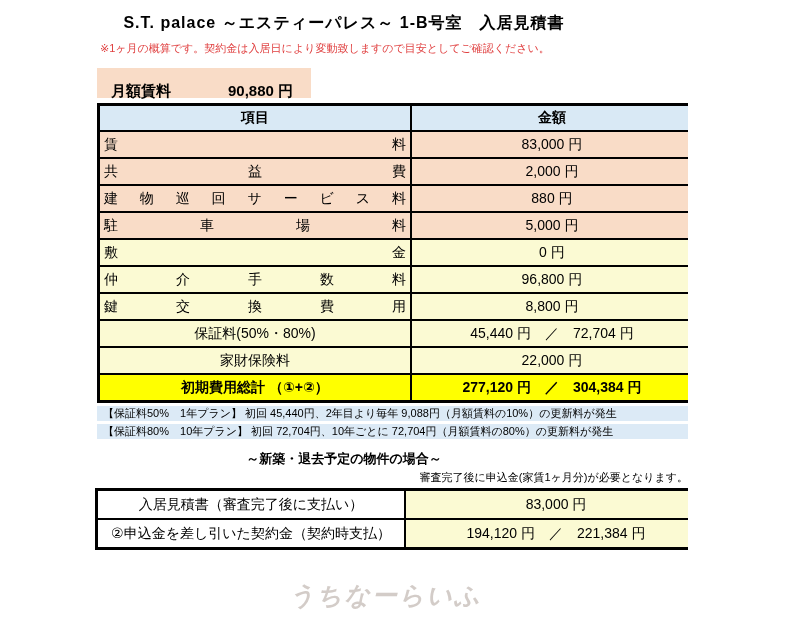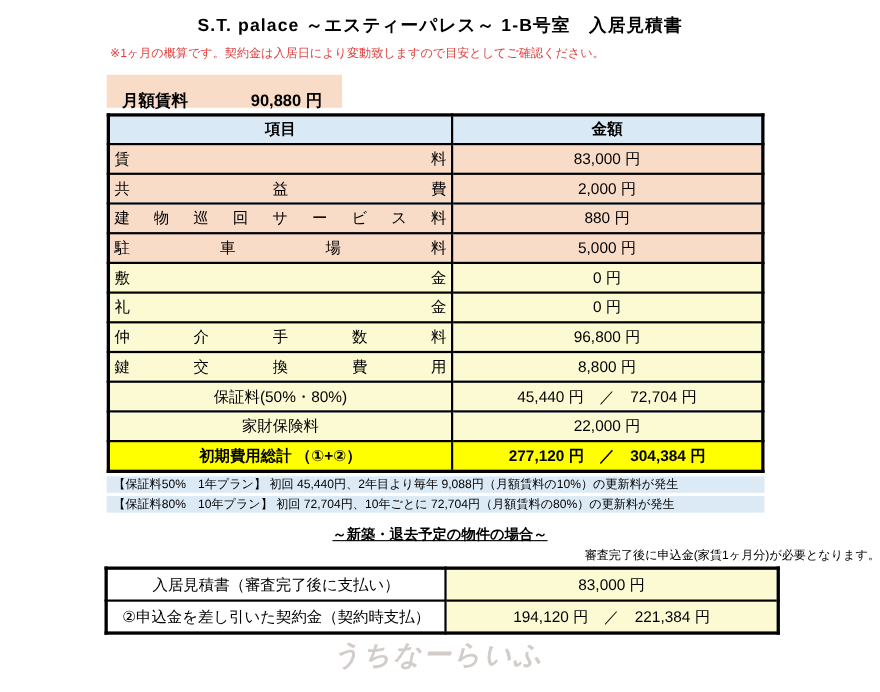--- a/index.html
+++ b/index.html
@@ -1,17 +1,17 @@
 <!DOCTYPE html>
 <html><head>
 <meta charset="utf-8">
 <style>
   html,body { margin:0; padding:0; background:#ffffff; }
   .page {
-    position:relative; width:800px; height:629px; overflow:hidden;
+    position:relative; width:688px; height:629px; overflow:hidden;
     background:#ffffff; color:#000;
     font-family:"Liberation Sans","DejaVu Sans",sans-serif;
   }
   .title {
     margin:0; padding-top:13px; text-align:center;
     font-size:16px; font-weight:bold; letter-spacing:1px;
   }
   .disclaimer {
     margin:7px 0 0 100px; font-size:11px; color:#e04040;
   }
@@ -33,35 +33,35 @@
   tr.yellow td { background:#fbfad3; }
   tr.total td { background:#ffff00; font-weight:bold; }
   td.dist {
     text-align:justify; text-align-last:justify; text-justify:inter-character;
     padding:0 16px;
   }
   .note-band {
     width:598px; margin:3px 0 0 97px; box-sizing:border-box;
     background:#dceaf6; font-size:11px; padding:0 6px; white-space:nowrap;
   }
-  .section-heading { margin-top:11px; text-align:center; font-size:13px; font-weight:bold;text-decoration:underline; }
+  .section-heading { margin-top:11px; text-align:center; font-size:13px; font-weight:bold; }
   .section-line { margin-top:2px; text-align:right; font-size:11px; }
   .section-line.red { color:#e04040; }
   table.bottom {
     border-collapse:collapse; table-layout:fixed;
     margin:3px 0 0 95px; width:614px; border:3px solid #000;
   }
   table.bottom td {
     border:2px solid #000; padding:0 4px; height:27px;
     font-size:14px; text-align:center; overflow:hidden; white-space:nowrap;
   }
   td.amt { background:#fbfad3; }
   td.lbl { background:#ffffff; }
   .watermark {
-    position:absolute; left:302px; top:579px;
+    position:absolute; left:289px; top:579px;
     font-size:25px; font-weight:bold; font-style:italic; letter-spacing:2px;
     color:rgba(158,142,132,0.45); text-shadow:0 0 1px rgba(255,255,255,0.8);
     pointer-events:none;
   }
 </style>
 </head>
 <body>
 
 <div class="page">
 
@@ -97,24 +97,20 @@
       <tr class="peach">
         <td class="dist">建物巡回サービス料</td>
         <td>880 円</td>
       </tr>
       <tr class="peach">
         <td class="dist">駐車場料</td>
         <td>5,000 円</td>
       </tr>
       <tr class="yellow">
         <td class="dist">敷金</td>
-        <td>0 円</td>
-      </tr>
-      <tr class="yellow">
-        <td class="dist">礼金</td>
         <td>0 円</td>
       </tr>
       <tr class="yellow">
         <td class="dist">仲介手数料</td>
         <td>96,800 円</td>
       </tr>
       <tr class="yellow">
         <td class="dist">鍵交換費用</td>
         <td>8,800 円</td>
       </tr>

